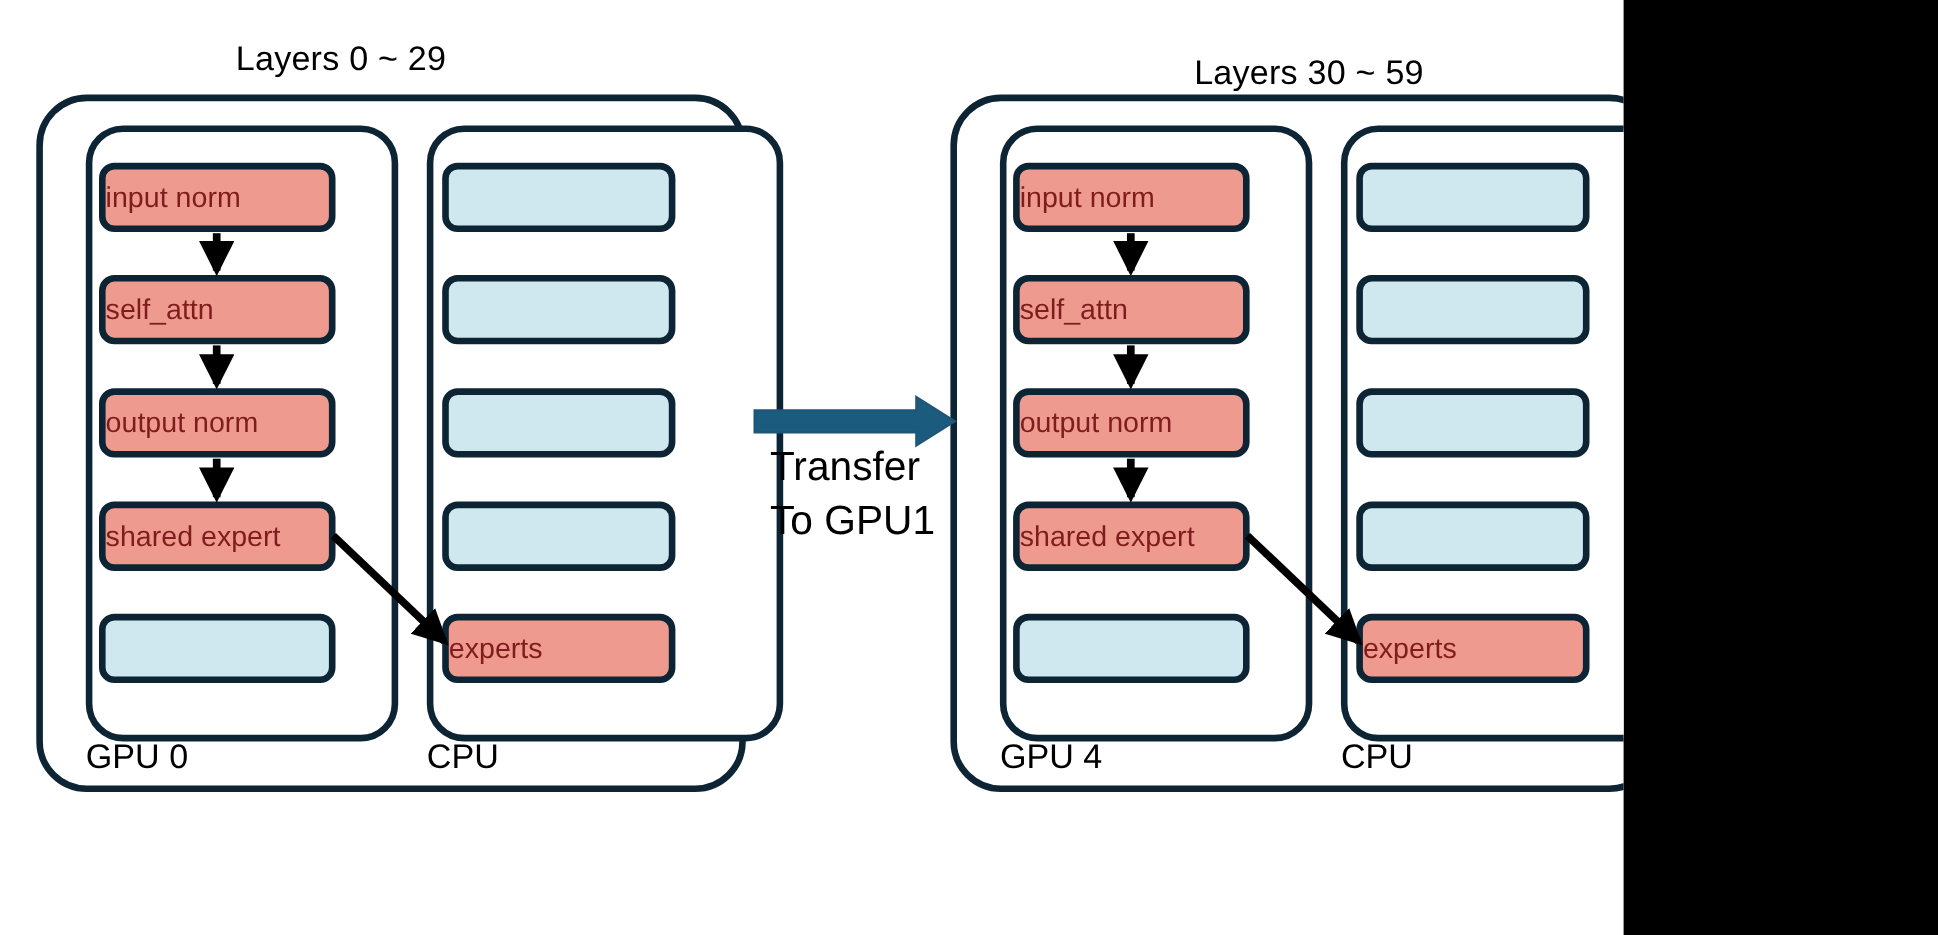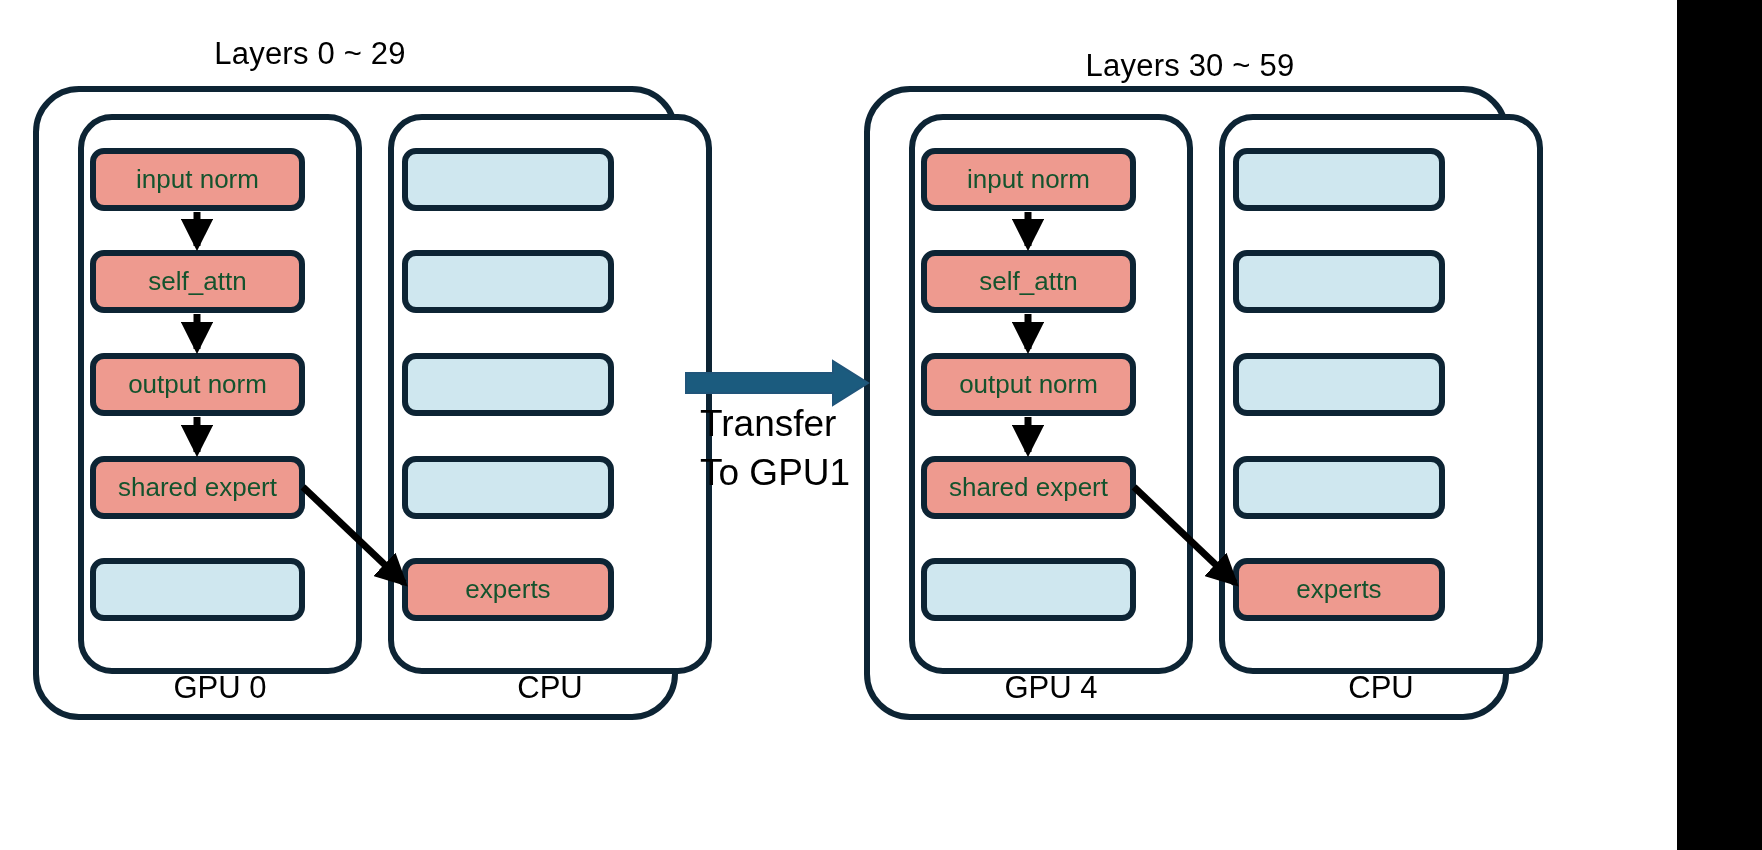--- a/index.html
+++ b/index.html
@@ -2,21 +2,21 @@
 <html><head>
 <meta charset="utf-8">
 <style>
   html, body {
     margin: 0;
     padding: 0;
     background: #000000;
   }
   #canvas {
     position: relative;
-    width: 1677px;
+    width: 1476px;
     height: 850px;
     background: #ffffff;
     overflow: hidden;
     font-family: "Liberation Sans", sans-serif;
   }
 
   
   .panel-title {
     position: absolute;
     font-size: 31px;
@@ -47,34 +47,33 @@
   }
 
   
   .block {
     position: absolute;
     border: 6px solid #0d2434;
     border-radius: 14px;
     box-sizing: border-box;
     display: flex;
     align-items: center;
-    justify-content: center;
+    justify-content: flex-start;
     font-size: 26px;
-    color: #14532d;
+    color: #7f1d1d;
     white-space: nowrap;
   }
   .block.pink  { background: #ee9a8f; }
   .block.blue  { background: #cfe7ef; }
 
   
   .device-label {
     position: absolute;
     font-size: 31px;
     color: #000000;
-    text-align: center;
     white-space: nowrap;
   }
 
   
   #overlay {
     position: absolute;
     left: 0;
     top: 0;
     width: 1762px;
     height: 850px;

